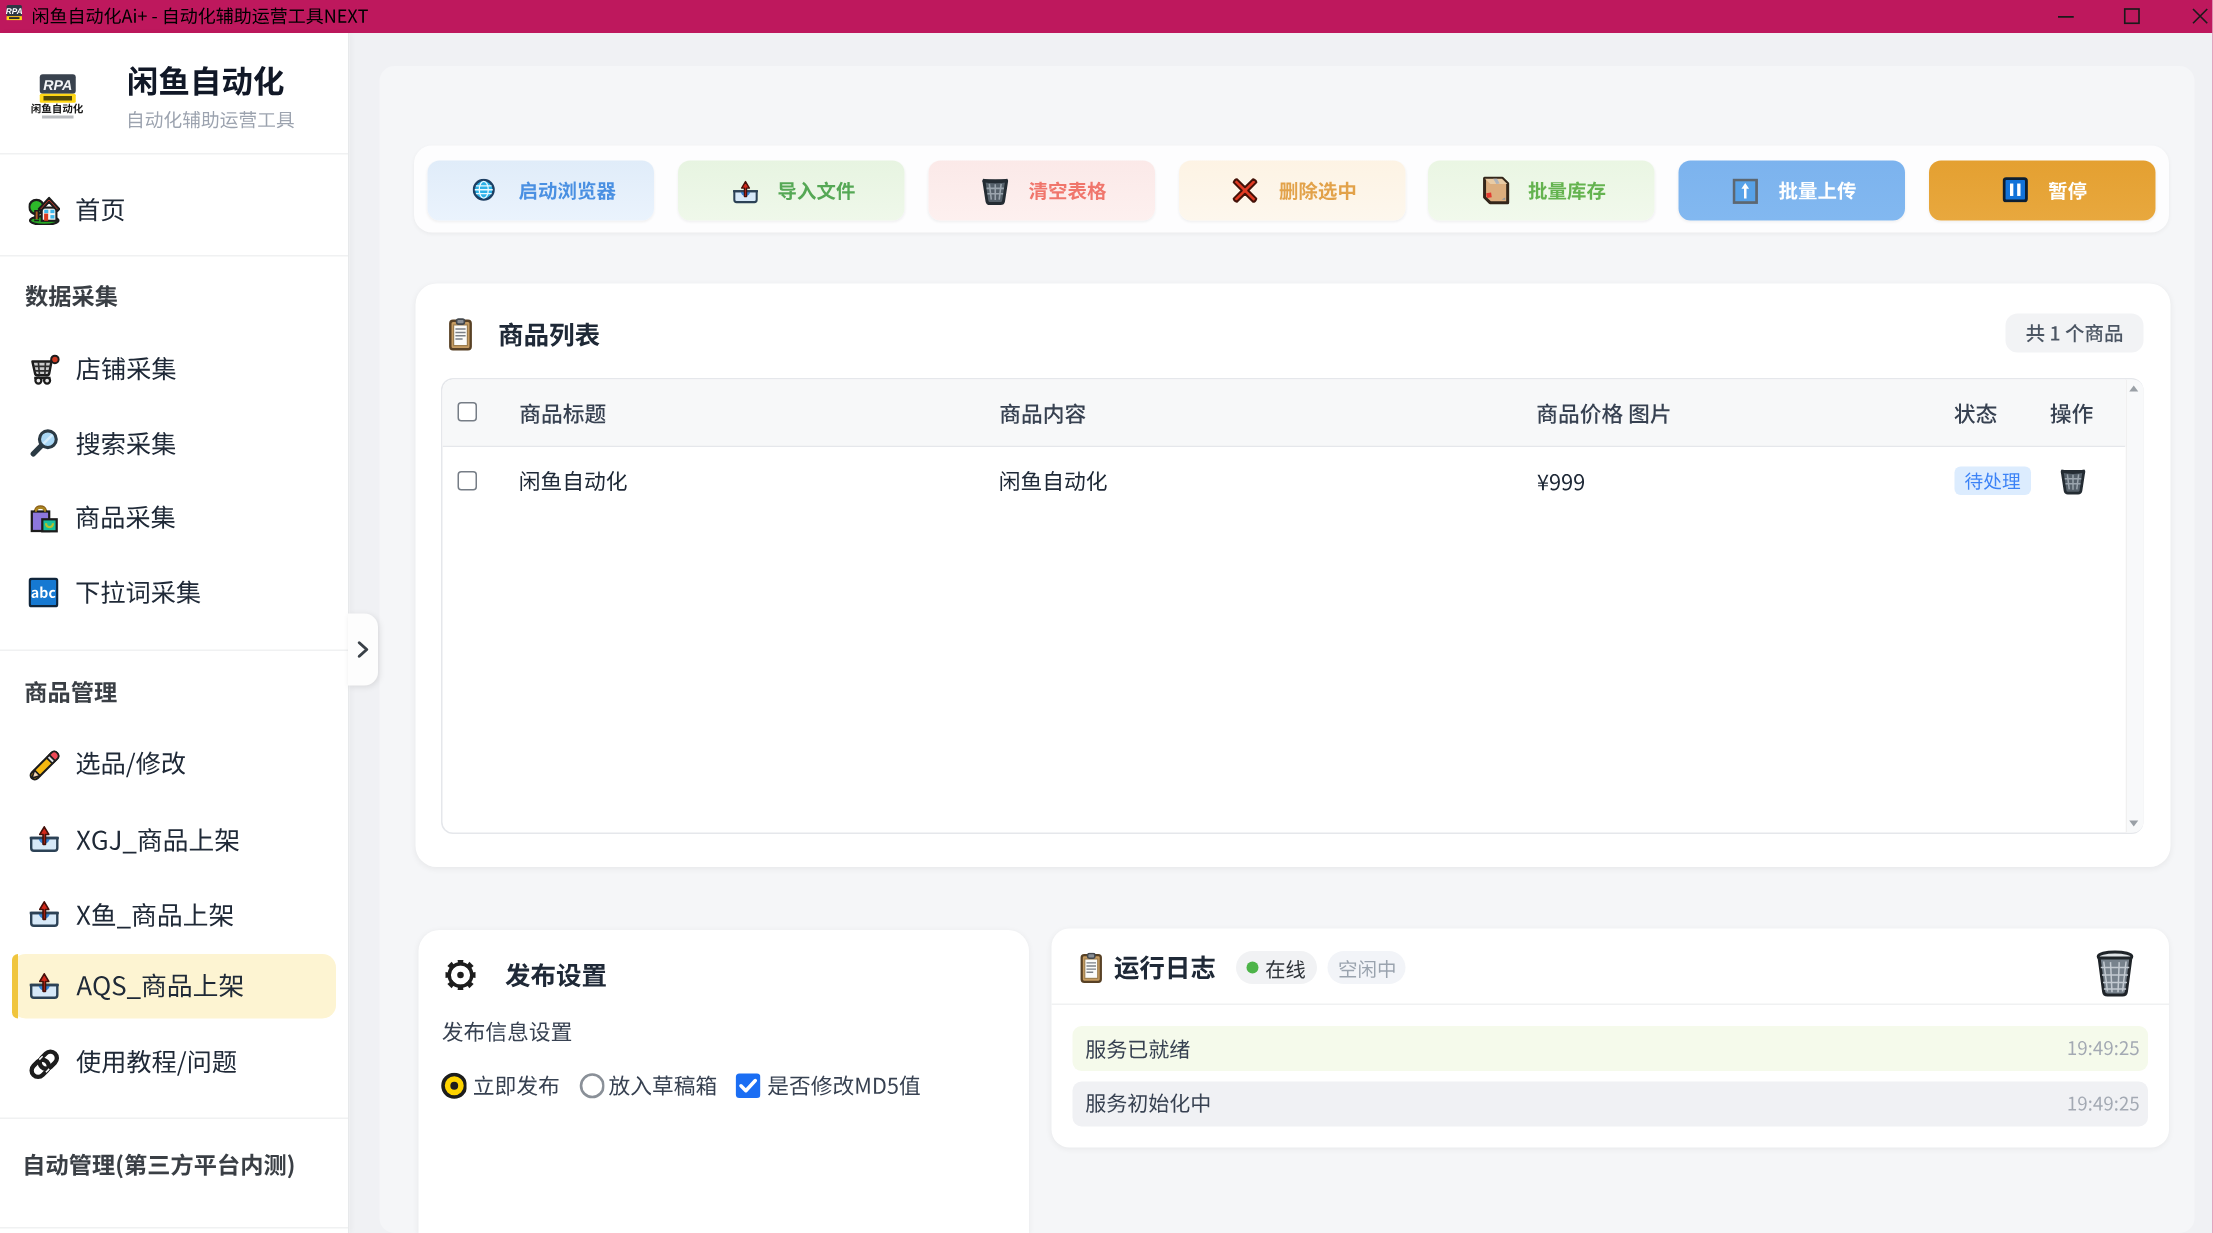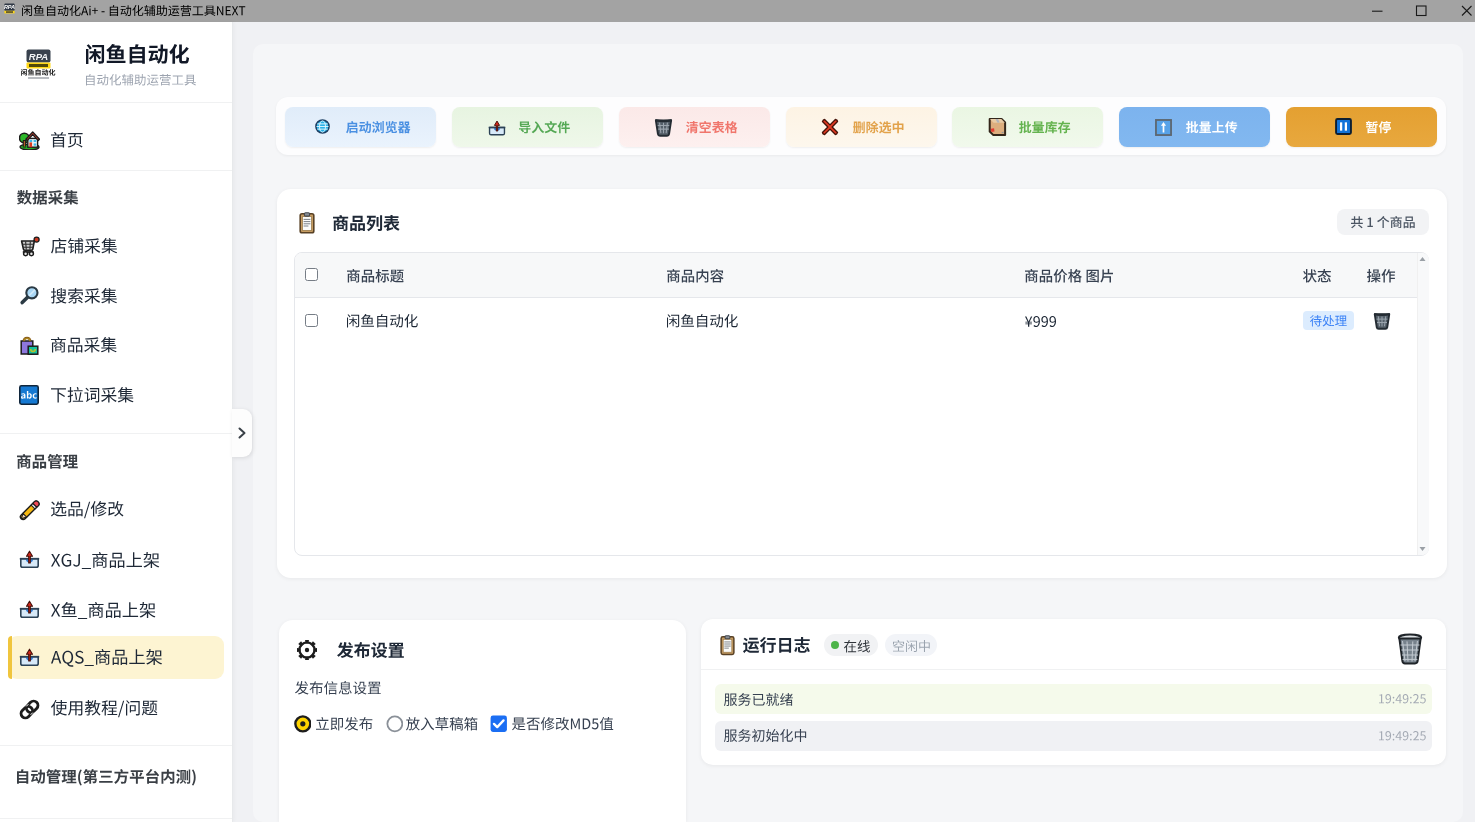--- a/index.html
+++ b/index.html
@@ -1,18 +1,18 @@
 <!DOCTYPE html>
 <html><head><meta charset="utf-8">
 <style>
 html,body{margin:0;padding:0;width:1475px;height:822px;font-family:"Liberation Sans",sans-serif;background:#fff;overflow:hidden}
 svg{display:block}
 </style></head>
 <body>
-<div style="position:absolute;left:0;top:0;width:1475px;height:822px;background:#a3a3a3;overflow:hidden">
+<div style="position:absolute;left:0;top:0;width:1475px;height:822px;background:#be185d;overflow:hidden">
 <div style="position:absolute;left:0;top:22px;width:1475px;height:800px;background:#f0f1f4"></div>
 <div style="position:absolute;left:253px;top:44px;width:1210px;height:778px;background:#f5f6f8;border-radius:10px"></div>
 <div style="position:absolute;left:0;top:22px;width:232px;height:800px;background:#fff;border-right:1px solid #e7e9eb;box-shadow:1px 0 4px rgba(0,0,0,0.04)"></div>
 <svg style="position:absolute;left:4px;top:3px" width="11" height="11" viewBox="0 0 11 11">
       <g transform="scale(1.0)">
 <rect x="0.4" y="0.4" width="10.2" height="7.4" rx="1" fill="#2e3744"></rect>
 <rect x="0.4" y="7.8" width="10.2" height="2.6" fill="#ffd715"></rect>
 <rect x="2" y="8.4" width="7" height="1.3" fill="#2e2e2e"></rect>
 <text x="5.5" y="6.3" font-family="Liberation Sans" font-style="italic" font-weight="bold" font-size="5.5" fill="#fff" text-anchor="middle">RPA</text>
 </g>

